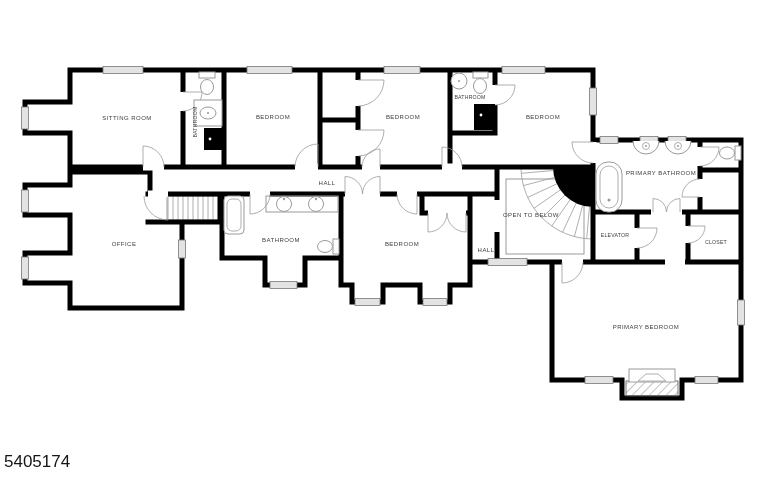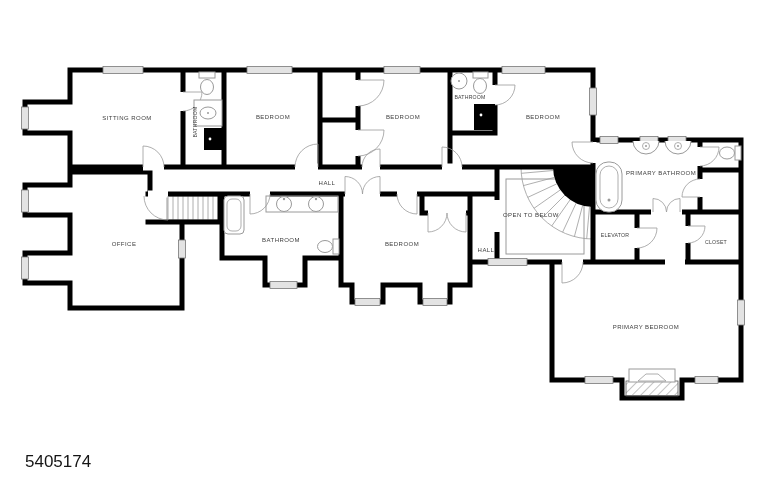--- a/index.html
+++ b/index.html
@@ -7,21 +7,21 @@
   svg{display:block;}
   .wall{stroke:#000;stroke-width:5;fill:none;stroke-linecap:square;}
   .thin{stroke:#9a9a9a;stroke-width:1;fill:none;}
   .thin2{stroke:#9a9a9a;stroke-width:0.8;fill:none;}
   .fixture{stroke:#9a9a9a;stroke-width:1;fill:#fff;}
   .gap{fill:#fff;stroke:none;}
   .win{fill:#e3e3e3;stroke:#777;stroke-width:0.8;}
   .blackfill{fill:#000;stroke:none;}
   .plan-label{font-family:"Liberation Sans",sans-serif;font-size:6px;letter-spacing:0.45px;fill:#3d3d3d;text-anchor:middle;}
   .plan-label.small{font-size:5.2px;letter-spacing:0.2px;}
-  #plan-id{position:absolute;left:25px;top:452px;font-size:17px;color:#151515;font-family:"Liberation Sans",sans-serif;}
+  #plan-id{position:absolute;left:4px;top:452px;font-size:17px;color:#151515;font-family:"Liberation Sans",sans-serif;}
 </style>
 </head>
 <body>
 
 <div id="canvas">
 <svg width="768" height="480" viewBox="0 0 768 480">
   <defs>
     <pattern id="hatch" width="6" height="6" patternUnits="userSpaceOnUse" patternTransform="rotate(45)">
       <line x1="0" y1="0" x2="0" y2="6" stroke="#8a8a8a" stroke-width="1"></line>
     </pattern>

